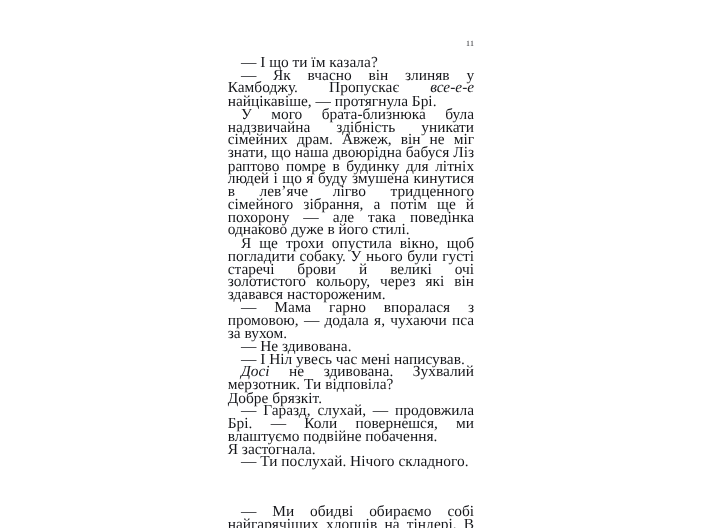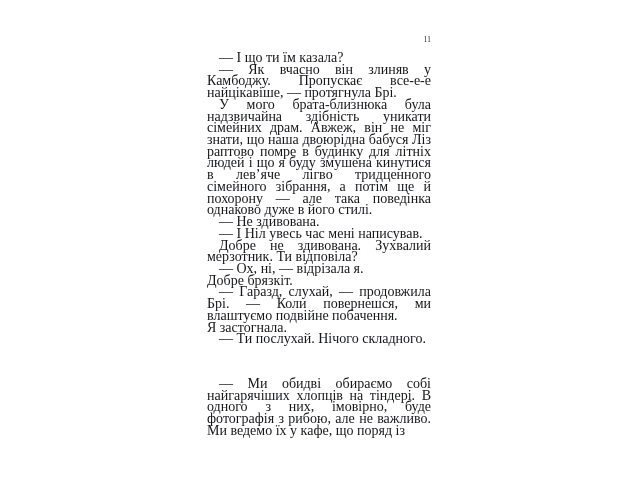--- a/index.html
+++ b/index.html
@@ -60,37 +60,39 @@
   .textblock p:last-child {
     text-align: justify;
     margin-top: 33px;
   }
 
   .textblock p.noindent {
     text-indent: 0;
   }
 
   em, .ital {
+    font-style: italic;
   }
 </style>
 </head>
 <body>
 
 <div class="page">
 
   <div class="folio">11</div>
 
   <div class="textblock" id="textblock">
       <p><span>— І що ти їм казала?</span></p>
       <p><span>— Як вчасно він злиняв у Камбоджу. Пропускає </span><span class="ital">все-е-е</span><span> найцікавіше, — протягнула Брі.</span></p>
       <p><span>У мого брата-близнюка була надзвичайна здібність уникати сімейних драм. Авжеж, він не міг знати, що наша двоюрідна бабуся Ліз раптово помре в будинку для літніх людей і що я буду змушена кинутися в лев’яче лігво тридценного сімейного зібрання, а потім ще й похорону — але така поведінка однаково дуже в його стилі.</span></p>
+      <p><span>Я ще трохи опустила вікно, щоб погладити собаку. У нього були густі старечі брови й великі очі золотистого кольору, через які він здавався настороженим.</span></p>
+      <p><span>— Мама гарно впоралася з промовою, — додала я, чухаючи пса за вухом.</span></p>
       <p><span>— Не здивована.</span></p>
       <p><span>— І Ніл увесь час мені написував.</span></p>
-      <p><span class="ital">Добре</span><span> не здивована. Зухвалий мерзотник. Ти відповіла?</span></p>
-      <p><span>— Ох, </span><span class="ital">ні</span><span>, — відрізала я.</span></p>
+      <p><span class="ital">Досі</span><span> не здивована. Зухвалий мерзотник. Ти відповіла?</span></p>
       <p class="noindent"><span>Добре брязкіт.</span></p>
       <p><span>— Гаразд, слухай, — продовжила Брі. — Коли повернешся, ми влаштуємо подвійне побачення.</span></p>
       <p class="noindent"><span>Я застогнала.</span></p>
       <p><span>— Ти послухай. Нічого складного.</span></p>
       <p><span>— Ми обидві обираємо собі найгарячіших хлопців на тіндері. В одного з них, імовірно, буде фотографія з рибою, але не важливо. Ми ведемо їх у кафе, що поряд із</span></p>
     </div>
 
 </div>
 
 </body></html>

